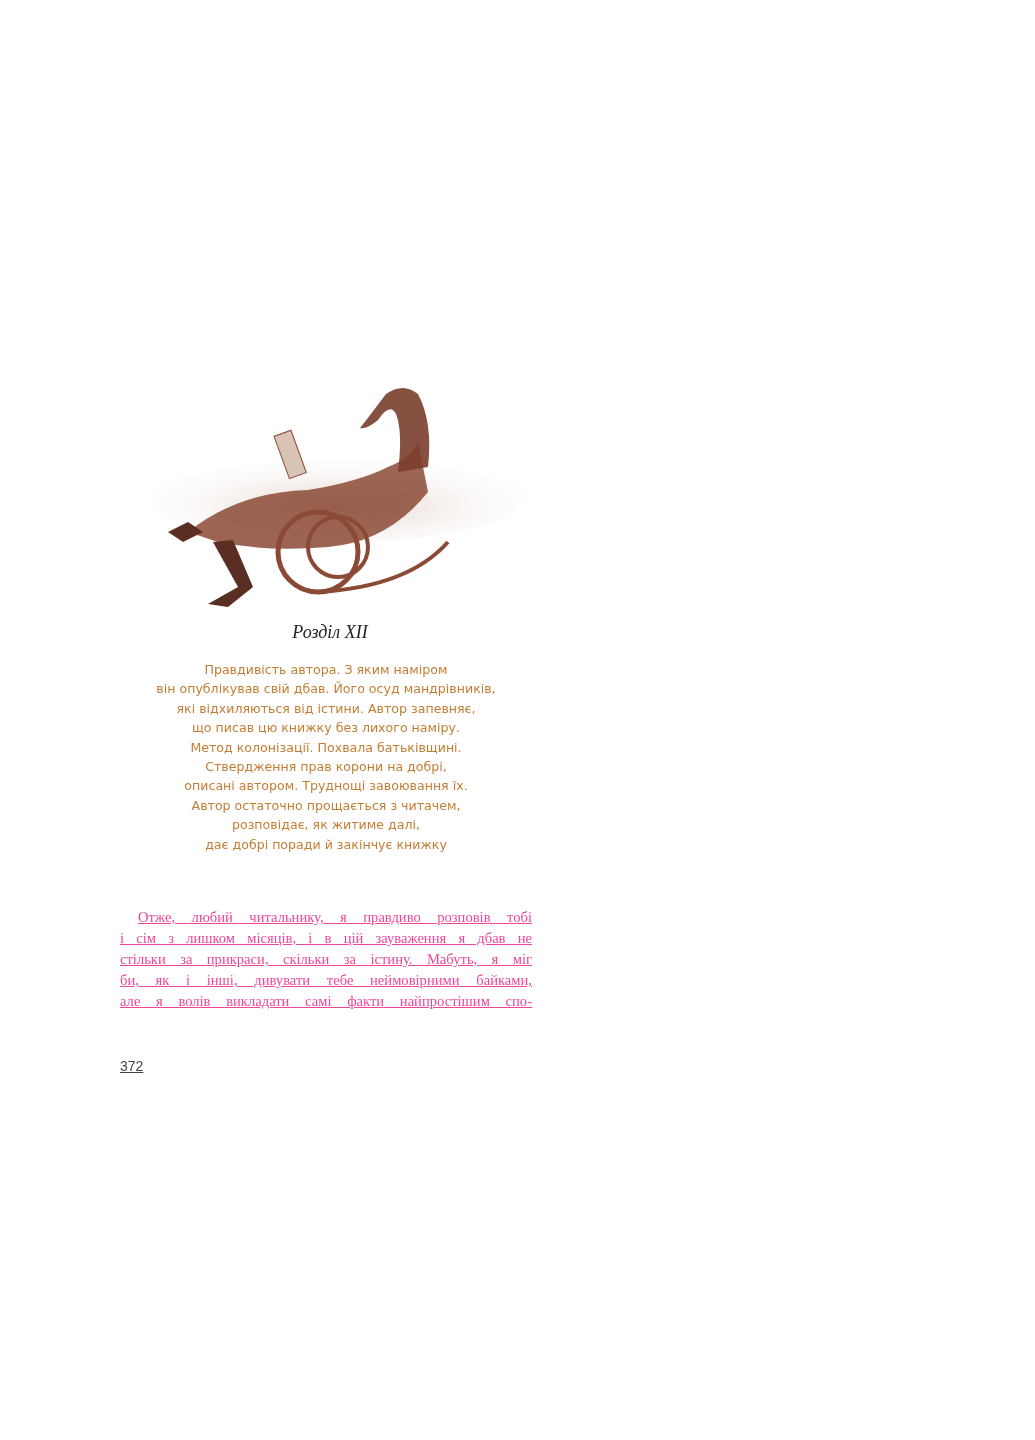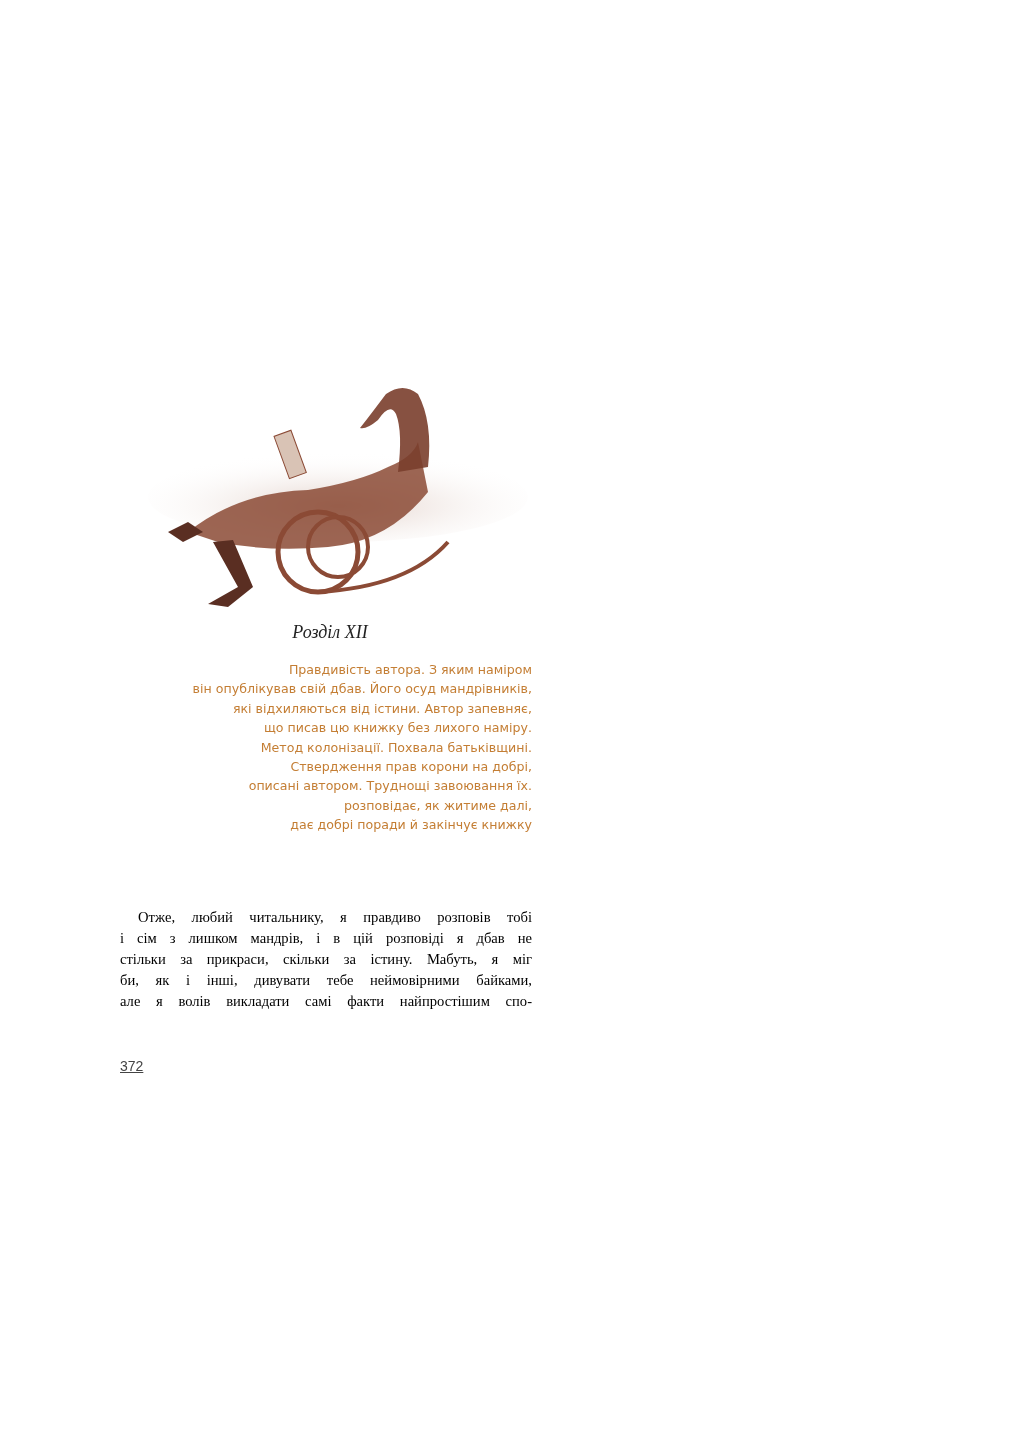--- a/index.html
+++ b/index.html
@@ -3,25 +3,25 @@
   <meta charset="utf-8">
   <style>
     html, body { margin: 0; padding: 0; background: #ffffff; }
     body { width: 1035px; height: 1440px; position: relative; overflow: hidden; }
     .page { position: absolute; top: 0; }
     .left { left: 58px; width: 428px; }
     .right { left: 590px; width: 372px; }
     .illus { position: absolute; left: 70px; top: 372px; width: 400px; height: 240px; }
     .chapter-title { position: absolute; top: 622px; left: 58px; width: 428px; text-align: center;
       font-family: "Liberation Serif", serif; font-style: italic; font-size: 18px; color: #222; }
-    .summary { position: absolute; top: 660px; left: 46px; width: 428px; text-align: right;
+    .summary { position: absolute; top: 660px; left: 54px; width: 428px; text-align: center;
       font-family: "DejaVu Sans", sans-serif; font-size: 12.6px; line-height: 19.4px; color: #c47e34; }
     .summary div { white-space: nowrap; }
-    .body-text { font-family: "Liberation Serif", serif; font-size: 14.6px; line-height: 21.1px; color: #000000;
-      text-align: justify; }
+    .body-text { font-family: "Liberation Serif", serif; font-size: 14.6px; line-height: 21.1px; color: #ec4899;
+      text-align: justify; text-decoration: underline; }
     .body-text .ln { display: block; text-align: justify; text-align-last: justify; white-space: nowrap; overflow: visible; }
     .body-text .ln.ind { text-indent: 18px; }
     .left-body { position: absolute; top: 907px; left: 62px; width: 412px; }
     .pagenum { position: absolute; top: 1058px; font-family: "Liberation Sans", sans-serif; font-size: 14px; color: #444; text-decoration: underline; }
     .pn-left { left: 62px; }
   </style>
 </head>
 <body>
 
 <div class="page left">
@@ -51,27 +51,28 @@
   <div class="chapter-title">Розділ XII</div>
 
   <div class="summary">
     <div>Правдивість автора. З яким наміром</div>
     <div>він опублікував свій дбав. Його осуд мандрівників,</div>
     <div>які відхиляються від істини. Автор запевняє,</div>
     <div>що писав цю книжку без лихого наміру.</div>
     <div>Метод колонізації. Похвала батьківщині.</div>
     <div>Ствердження прав корони на добрі,</div>
     <div>описані автором. Труднощі завоювання їх.</div>
+    <div>Автор остаточно прощається з читачем,</div>
     <div>розповідає, як житиме далі,</div>
     <div>дає добрі поради й закінчує книжку</div>
   </div>
 
   <div class="body-text left-body">
     <span class="ln ind">Отже, любий читальнику, я правдиво розповів тобі</span>
-    <span class="ln">і сім з лишком мандрів, і в цій розповіді я дбав не</span>
+    <span class="ln">і сім з лишком місяців, і в цій зауваження я дбав не</span>
     <span class="ln">стільки за прикраси, скільки за істину. Мабуть, я міг</span>
     <span class="ln">би, як і інші, дивувати тебе неймовірними байками,</span>
     <span class="ln">але я волів викладати самі факти найпростішим спо-</span>
   </div>
 
   <div class="pagenum pn-left">372</div>
 </div>
 
 <div class="page right">
   

